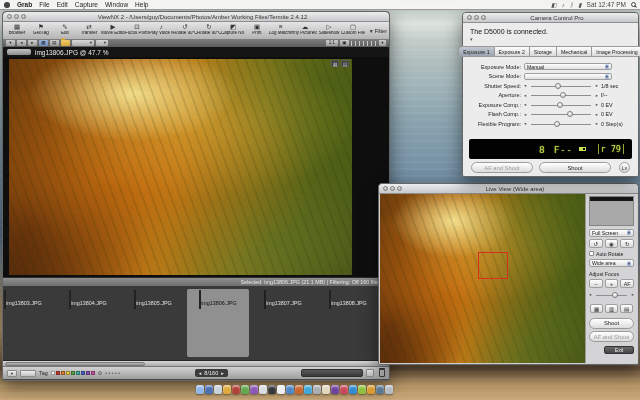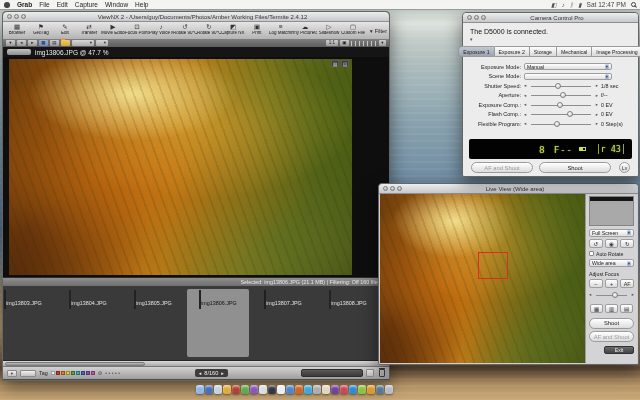--- a/index.html
+++ b/index.html
@@ -412,21 +412,21 @@
           <i class="sthumb p44"></i>
           <i class="sar">▸</i>
         </span>
       <span class="cval">0 Step(s)</span>
       </div>
   </div>
   <div class="lcd">
     <span class="sh">8</span>
     <span class="ap">F--</span>
     <span class="batt"></span>
-    <span class="fr">r 43</span>
+    <span class="fr">r 79</span>
   </div>
   <div class="cbtns">
     <span class="btn dis">AF and Shoot</span>
     <span class="btn shoot">Shoot</span>
     <span class="lvbtn">Lv</span>
   </div>
 </div>
 
 <div class="win" id="liveview">
   <div class="titlebar">

